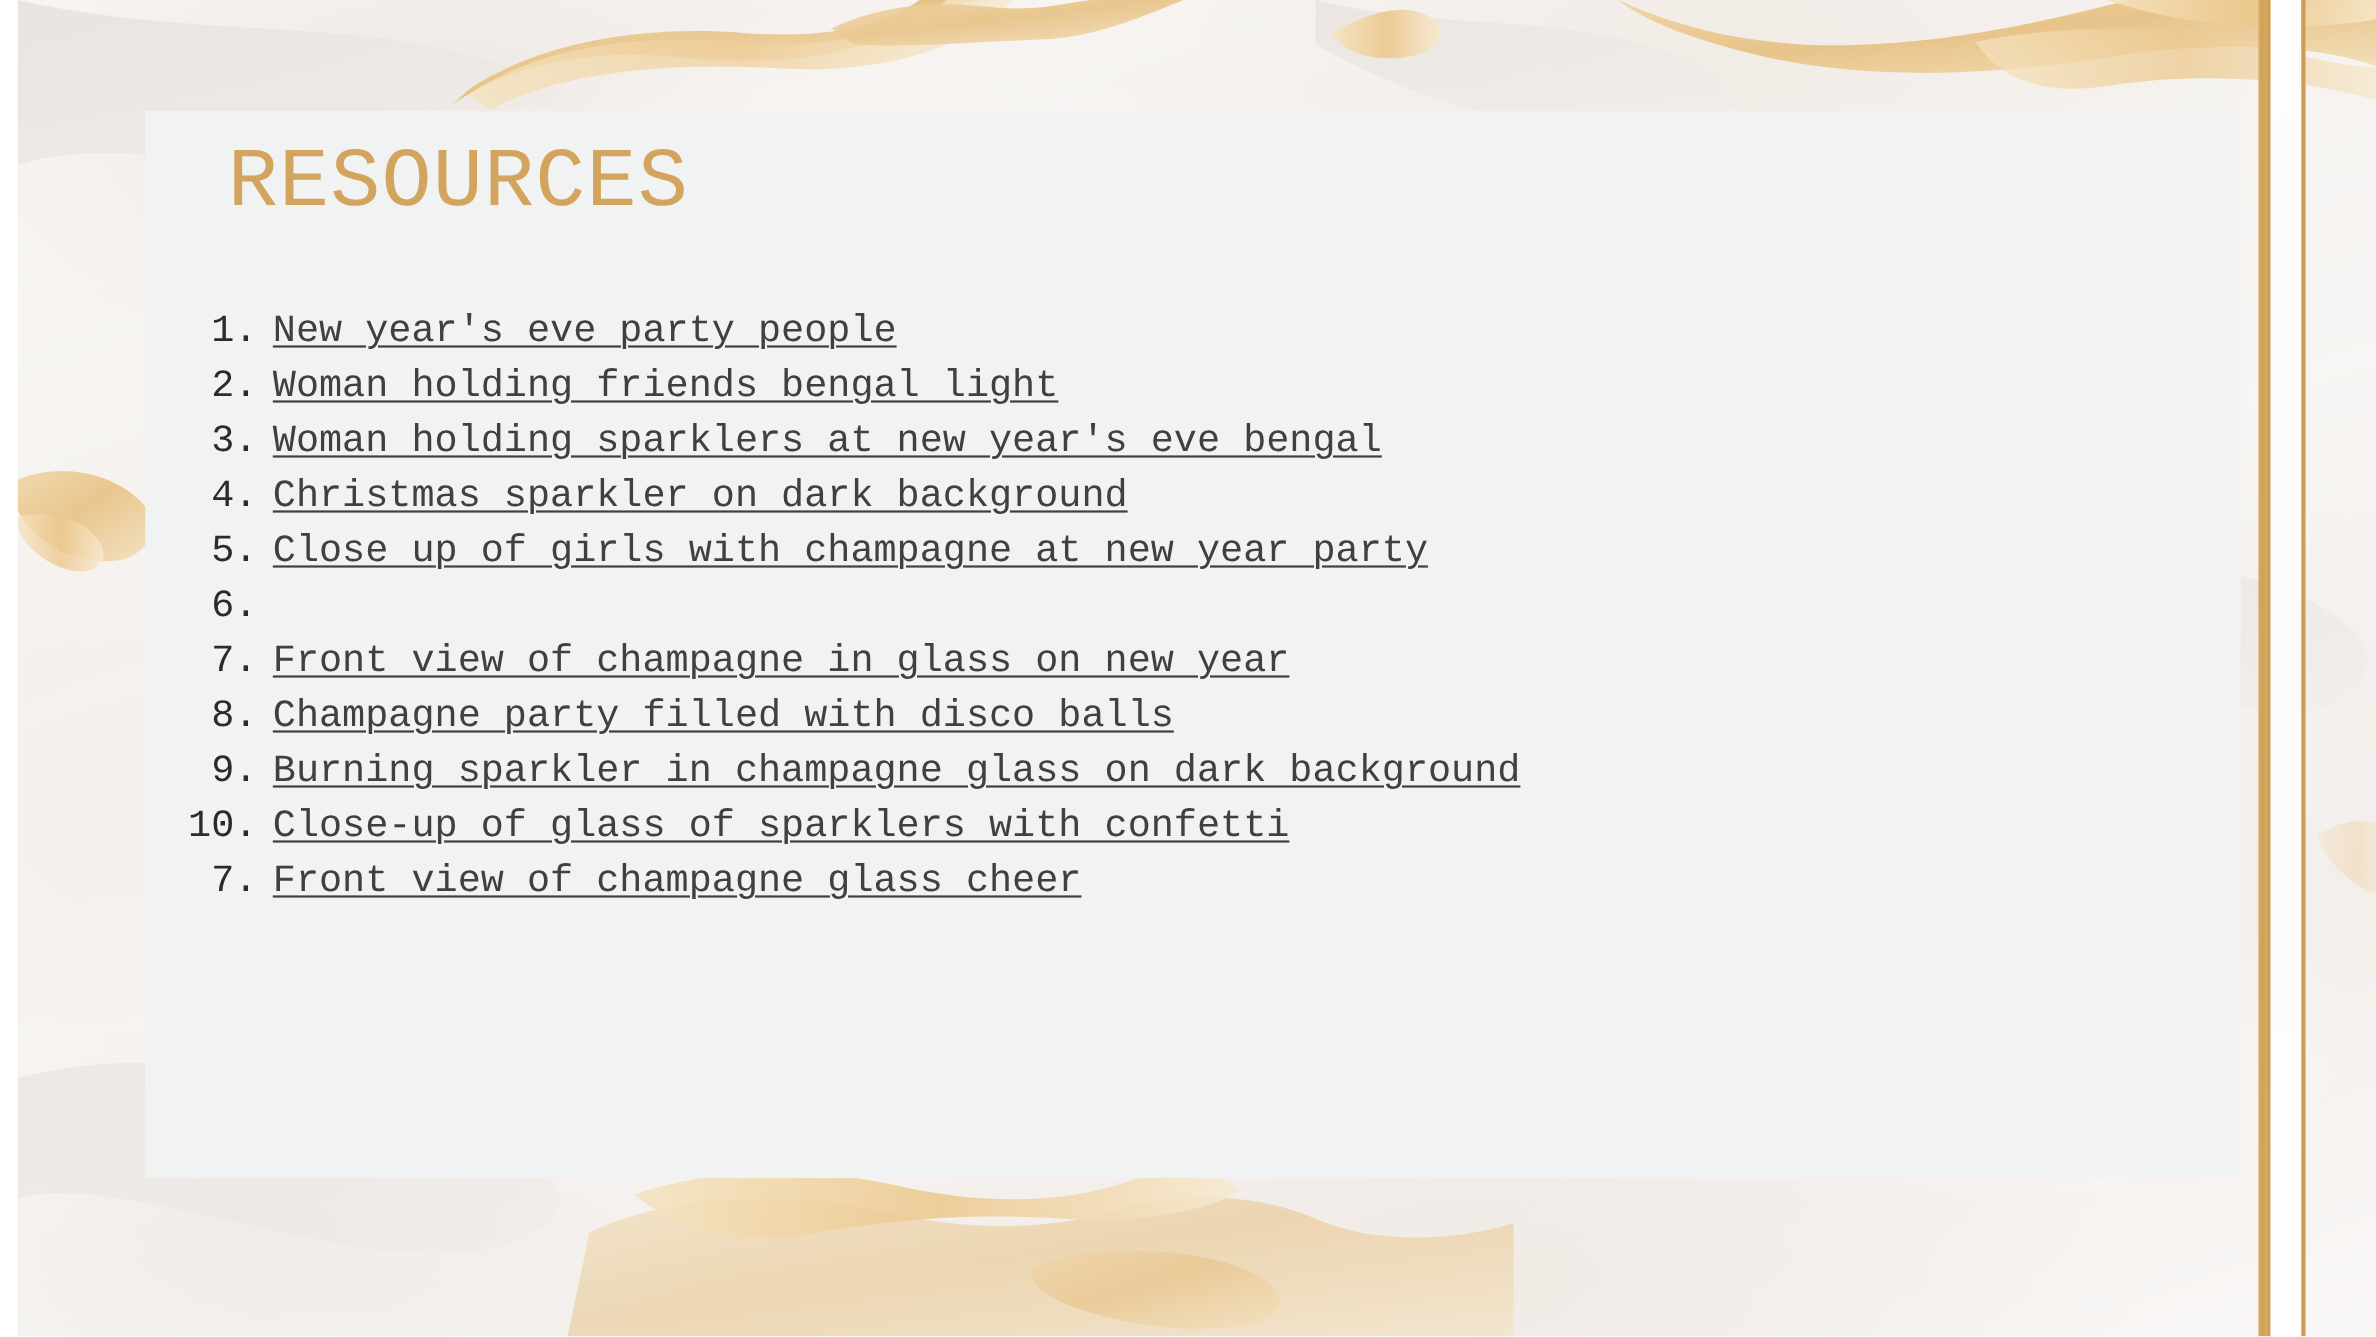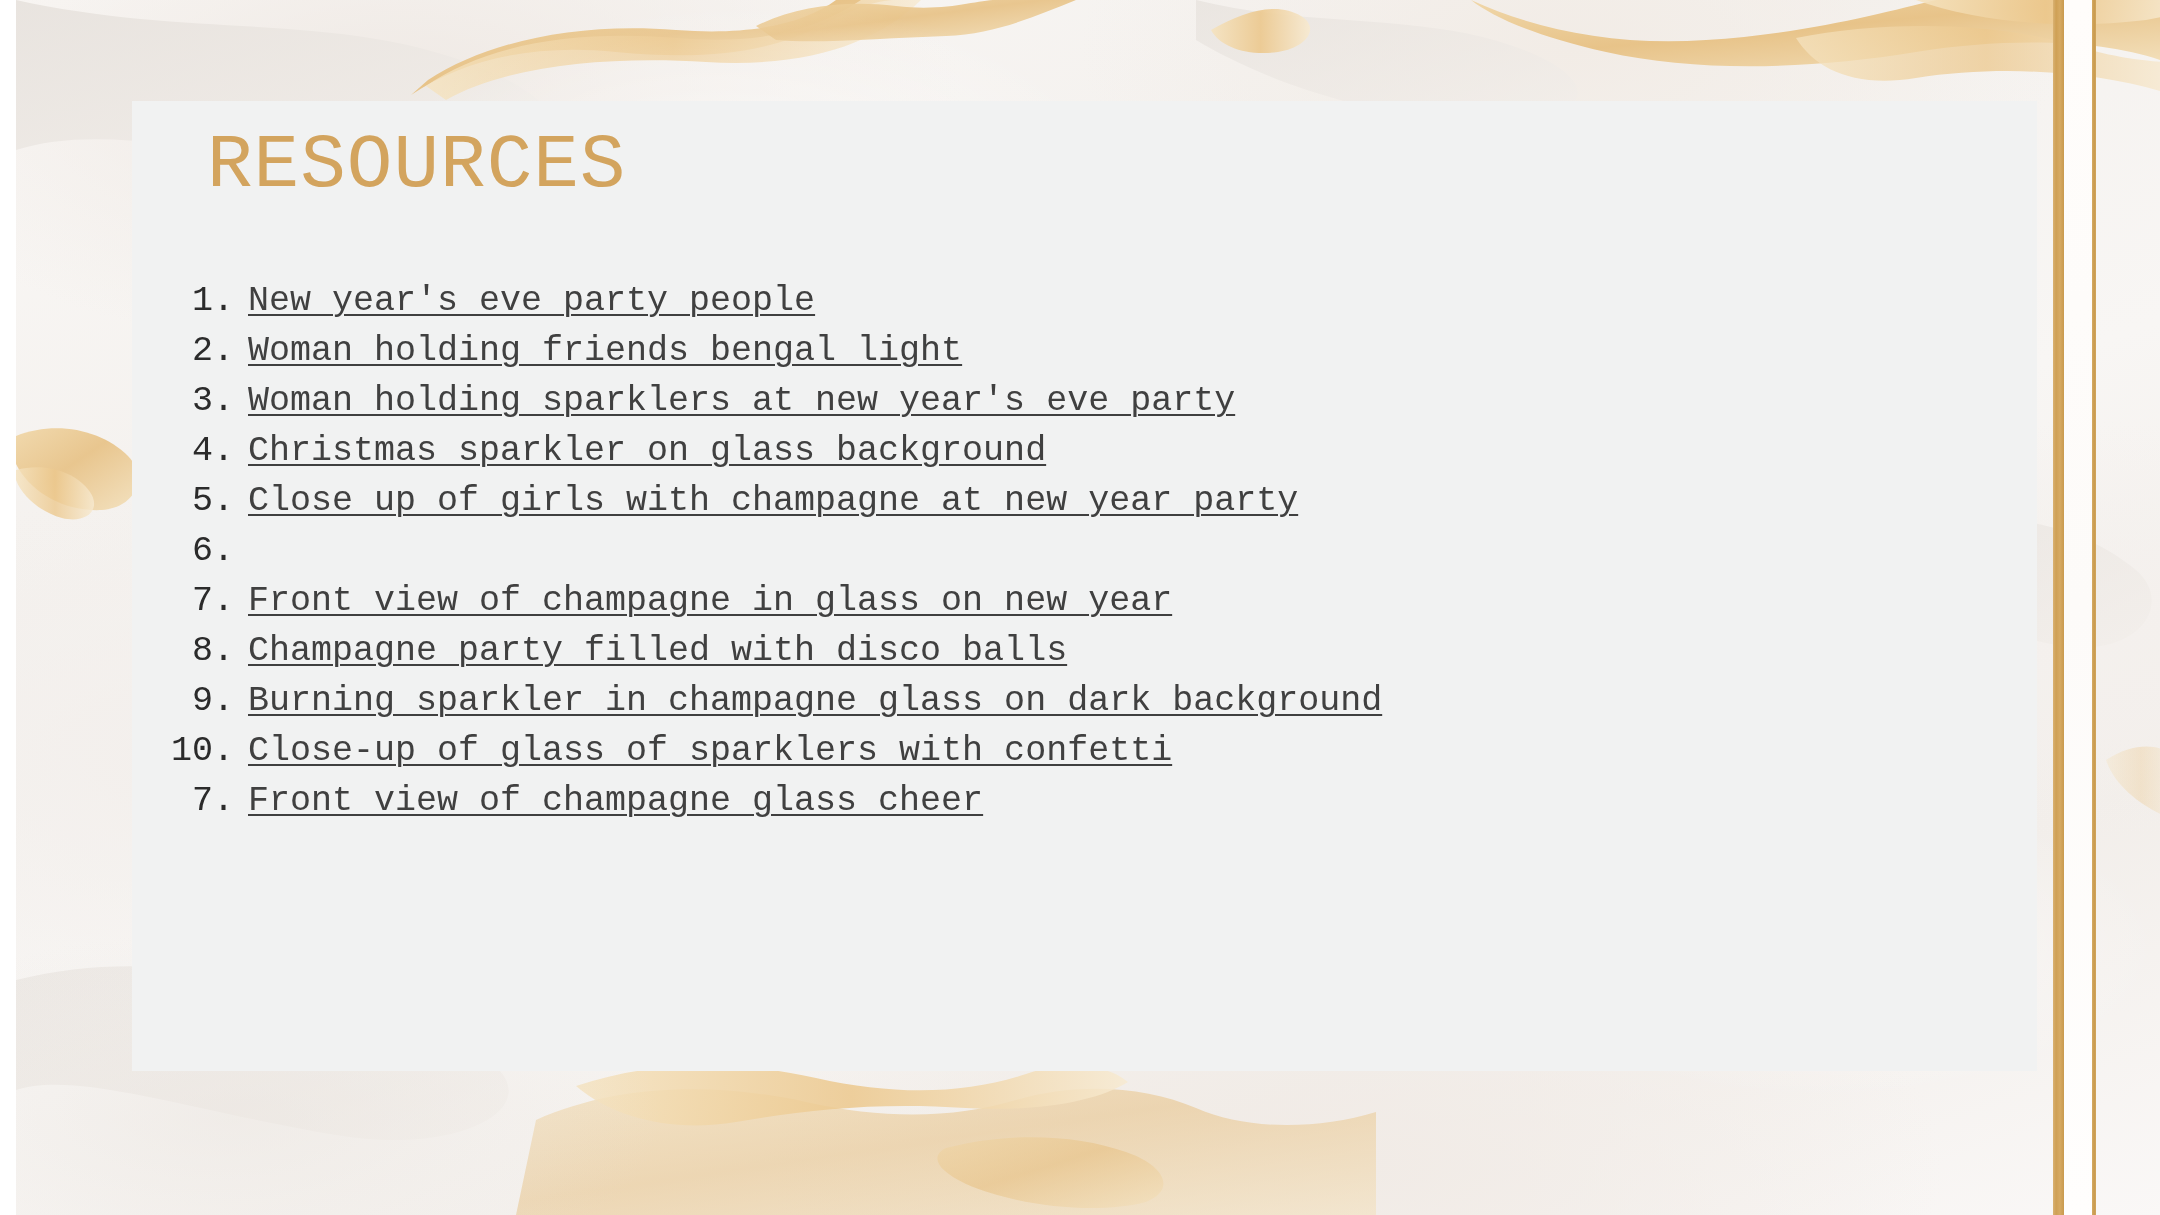--- a/index.html
+++ b/index.html
@@ -197,26 +197,26 @@
         <span class="res-link">New year's eve party people</span>
       </li>
 
       <li class="res-item">
         <span class="res-num">2.</span>
         <span class="res-link">Woman holding friends bengal light</span>
       </li>
 
       <li class="res-item">
         <span class="res-num">3.</span>
-        <span class="res-link">Woman holding sparklers at new year's eve party</span>
+        <span class="res-link">Woman holding sparklers at new year's eve bengal</span>
       </li>
 
       <li class="res-item">
         <span class="res-num">4.</span>
-        <span class="res-link">Christmas sparkler on glass background</span>
+        <span class="res-link">Christmas sparkler on dark background</span>
       </li>
 
       <li class="res-item">
         <span class="res-num">5.</span>
         <span class="res-link">Close up of girls with champagne at new year party</span>
       </li>
 
       <li class="res-item">
         <span class="res-num">6.</span>
       </li>

